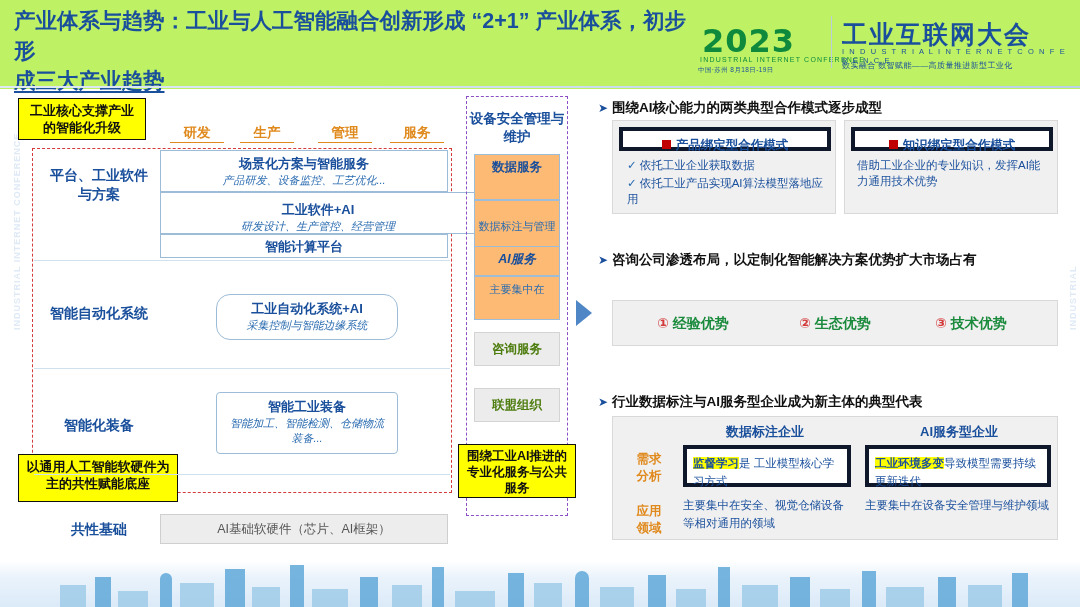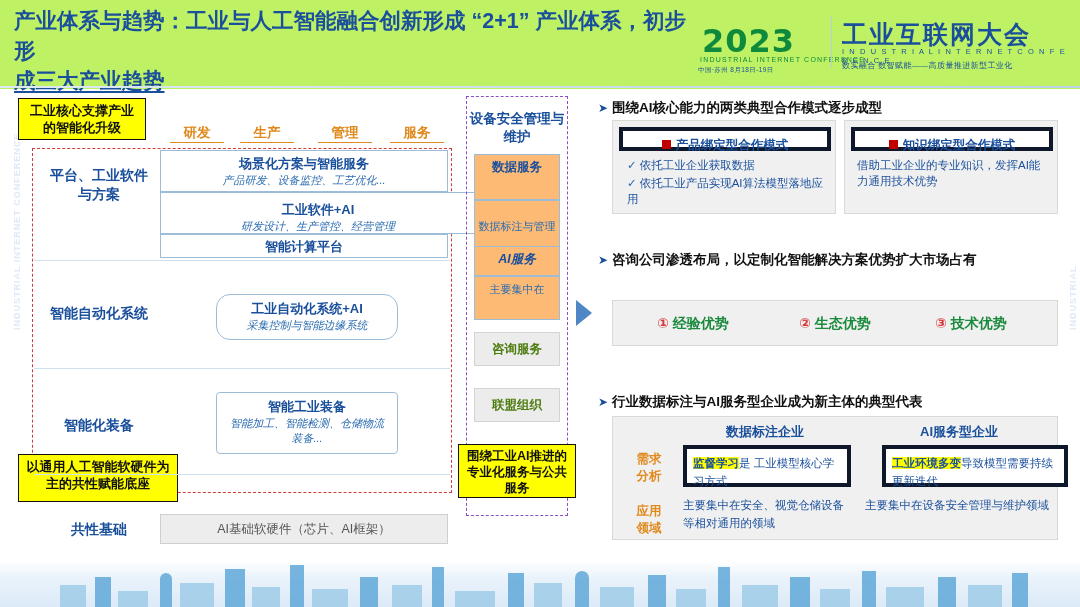--- a/index.html
+++ b/index.html
@@ -304,21 +304,21 @@
       <div class="tbl-head" style="position:absolute;left:72px;top:6px;width:160px;">数据标注企业</div>
       <div class="tbl-head" style="position:absolute;left:256px;top:6px;width:180px;">AI服务型企业</div>
 
       <div class="rowlbl" style="position:absolute;left:8px;top:34px;width:56px;">需求<br>分析</div>
       <div class="rowlbl" style="position:absolute;left:8px;top:86px;width:56px;">应用<br>领域</div>
 
       <div class="card-white" style="position:absolute;left:70px;top:28px;width:168px;height:42px;padding:4px 6px;box-sizing:border-box;">
         <span class="cell hl" style="font-weight:700;">监督学习</span><span class="cell">是 工业模型核心学习方式</span>
       </div>
 
-      <div class="card-white" style="position:absolute;left:252px;top:28px;width:186px;height:42px;padding:4px 6px;box-sizing:border-box;margin-left:17px;">
+      <div class="card-white" style="position:absolute;left:252px;top:28px;width:186px;height:42px;padding:4px 6px;box-sizing:border-box;">
         <span class="cell hl" style="font-weight:700;">工业环境多变</span><span class="cell">导致模型需要持续更新迭代</span>
       </div>
 
       <div style="position:absolute;left:70px;top:78px;width:172px;">
         <span class="cell">主要集中在安全、视觉仓储设备等</span><span class="cell redtx">相对通用的领域</span>
       </div>
 
       <div style="position:absolute;left:252px;top:78px;width:186px;">
         <span class="cell">主要集中在</span><span class="cell redtx">设备安全管理与维护</span><span class="cell">领域</span>
       </div>

